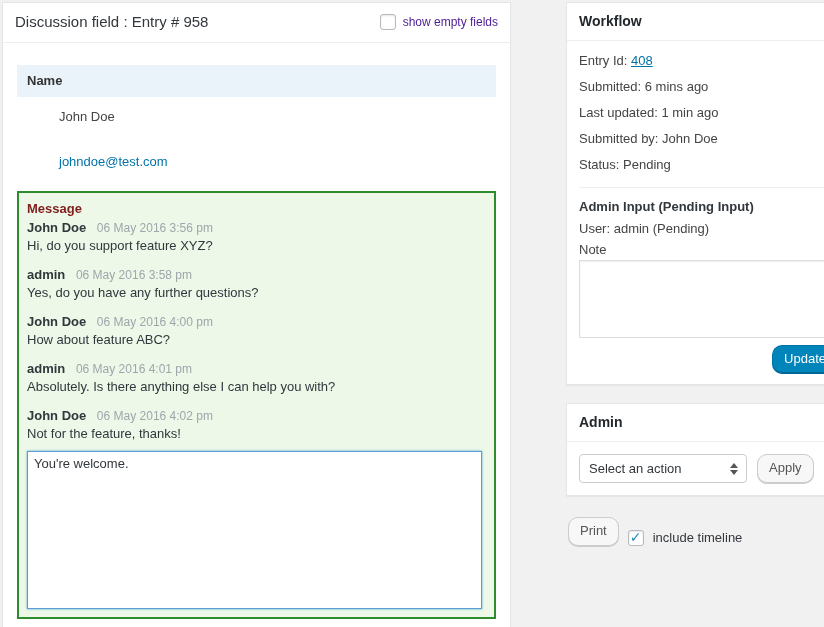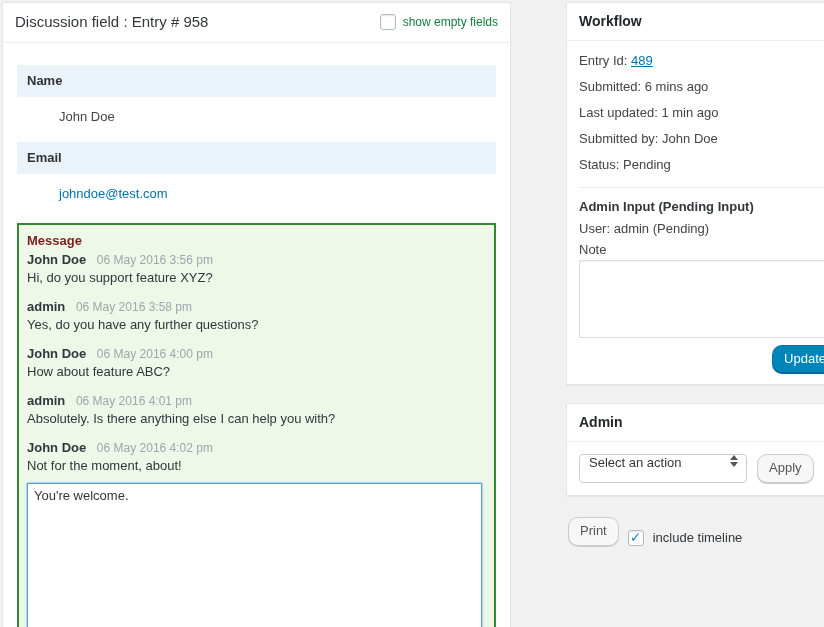--- a/index.html
+++ b/index.html
@@ -22,21 +22,21 @@
     border: 1px solid #e5e5e5;
     box-shadow: 0 1px 1px rgba(0,0,0,.04);
   }
   
   .entry-box { position: absolute; left: 2px; top: 2px; width: 509px; height: 640px; }
   .box-header {
     display: flex; justify-content: space-between; align-items: center;
     padding: 10px 12px 11px; border-bottom: 1px solid #eee;
   }
   .entry-title { font-size: 15px; font-weight: 400; color: #32373c; margin: 0; line-height: 18px; }
-  .sef-wrap { display: flex; align-items: center; gap: 7px; font-size: 12px; color: #15803d; cursor: pointer; }
+  .sef-wrap { display: flex; align-items: center; gap: 7px; font-size: 12px; color: #4c1d95; cursor: pointer; }
   .checkbox {
     width: 16px; height: 16px; background: #fff;
     border: 1px solid #b4b9be; border-radius: 3px;
     box-shadow: inset 0 1px 2px rgba(0,0,0,.1);
     display: inline-flex; align-items: center; justify-content: center;
     flex: 0 0 auto; cursor: pointer;
   }
   .checkbox.checked::after {
     content: "\2713";
     color: #1e8cbe; font-size: 14px; font-weight: bold; line-height: 1;
@@ -106,21 +106,21 @@
   .btn-secondary {
     background: #f7f7f7; color: #555;
     border: 1px solid #ccc; box-shadow: 0 1px 0 #ccc;
     padding: 5px 11px 6px;
   }
   .admin-box { margin-top: 18px; }
   .admin-inside { padding: 12px; display: flex; align-items: center; gap: 10px; }
   .fake-select {
     width: 168px; height: 29px; background: #fff;
     border: 1px solid #ccc; border-radius: 4px;
-    display: flex; align-items: flex-start; justify-content: space-between;
+    display: flex; align-items: center; justify-content: space-between;
     padding: 0 8px 0 9px; color: #32373c; cursor: pointer;
   }
   .sel-arrows { display: inline-flex; flex-direction: column; gap: 2px; align-items: center; }
   .sel-arrows .up {
     width: 0; height: 0; border-left: 4px solid transparent; border-right: 4px solid transparent;
     border-bottom: 5px solid #555;
   }
   .sel-arrows .down {
     width: 0; height: 0; border-left: 4px solid transparent; border-right: 4px solid transparent;
     border-top: 5px solid #555;
@@ -139,21 +139,20 @@
       <label class="sef-wrap">
         <span class="checkbox"></span>
         <span>show empty fields</span>
       </label>
     </div>
 
     <div class="entry-body">
       <div class="field-label">Name</div>
       <div class="field-value">John Doe</div>
 
-      <div class="field-label">Email</div>
       <div class="field-value">
         <a class="email-link">johndoe@test.com</a>
       </div>
 
       <div class="discussion">
         <div class="disc-label">Message</div>
 
         <div class="msg">
           <div class="msg-head">
             <span class="msg-author">John Doe</span>
@@ -184,36 +183,36 @@
             <span class="msg-time">06 May 2016 4:01 pm</span>
           </div>
           <div class="msg-text">Absolutely. Is there anything else I can help you with?</div>
         </div>
 
         <div class="msg">
           <div class="msg-head">
             <span class="msg-author">John Doe</span>
             <span class="msg-time">06 May 2016 4:02 pm</span>
           </div>
-          <div class="msg-text">Not for the moment, about!</div>
+          <div class="msg-text">Not for the feature, thanks!</div>
         </div>
 
         <textarea class="reply" style="">You're welcome.</textarea>
       </div>
     </div>
   </div>
 
   <div class="right-col">
 
     <div class="postbox">
       <h2 class="box-title">Workflow</h2>
       <div class="wf-inside">
         <div class="wf-line">
           <span>Entry Id:</span>
-          <a class="wf-link">489</a>
+          <a class="wf-link">408</a>
         </div>
         <div class="wf-line">Submitted: 6 mins ago</div>
         <div class="wf-line">Last updated: 1 min ago</div>
         <div class="wf-line">Submitted by: John Doe</div>
         <div class="wf-line">Status: Pending</div>
 
         <hr class="wf-divider">
 
         <div class="ai-heading">Admin Input (Pending Input)</div>
         <div class="ai-user">User: admin (Pending)</div>

